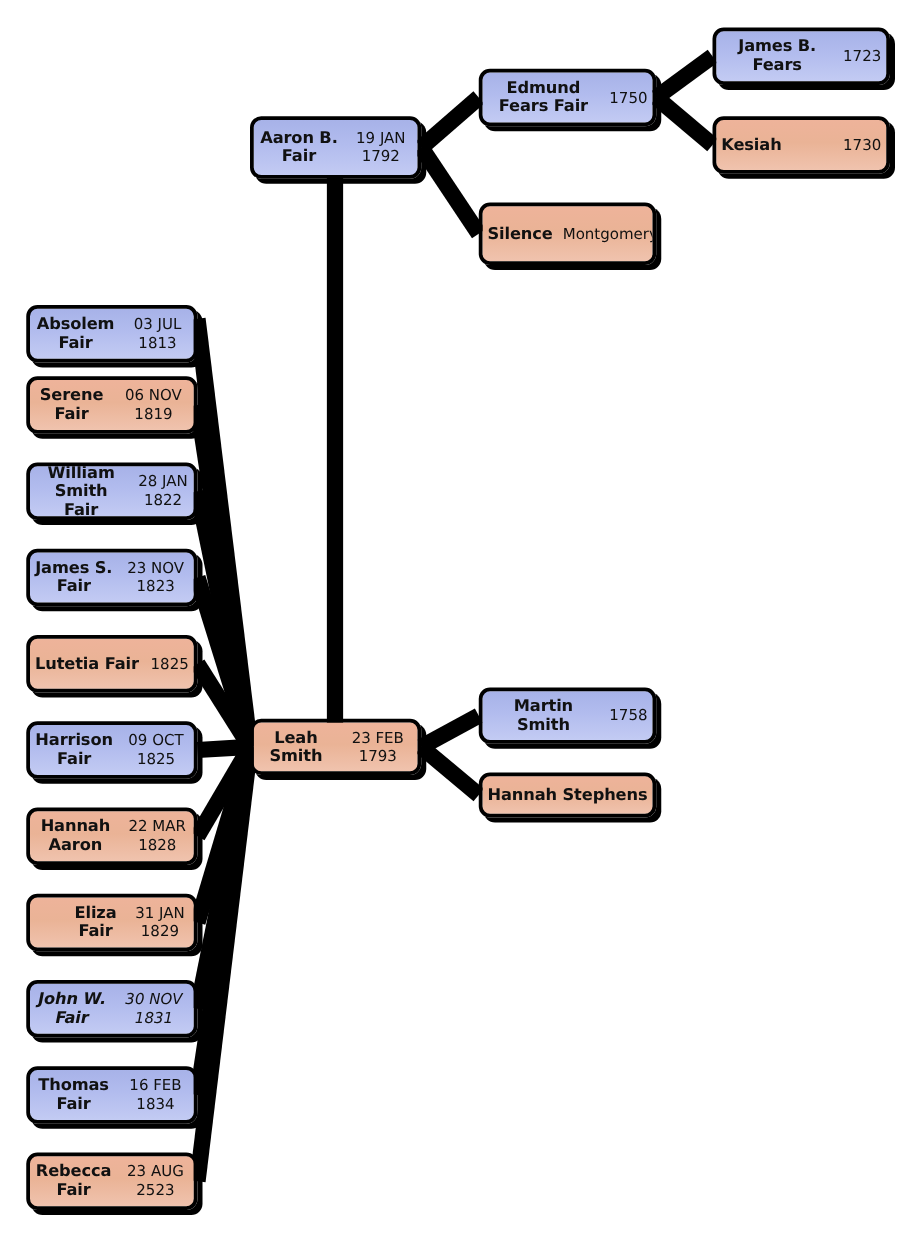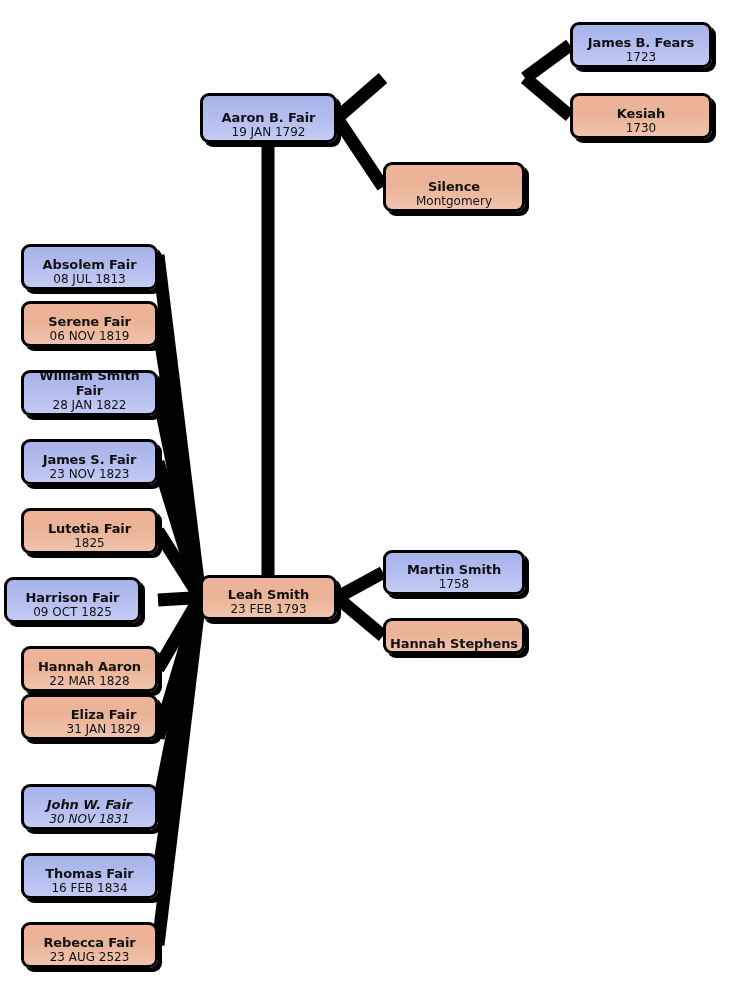--- a/index.html
+++ b/index.html
@@ -27,23 +27,23 @@
     height: 992px;
     pointer-events: none;
   }
   .node {
     position: absolute;
     box-sizing: border-box;
     border: 3px solid #000000;
     border-radius: 9px;
     box-shadow: 4px 4px 0 0 #000000;
     display: flex;
-    flex-direction: column;
+    flex-direction: row;
     align-items: center;
-    justify-content: flex-end;
+    justify-content: space-between;
     text-align: center;
     overflow: hidden;
     z-index: 5;
   }
   .node.male {
     background: linear-gradient(to bottom, #a7b2e8 0%, #b2bcee 45%, #c3cbf3 100%);
   }
   .node.female {
     background: linear-gradient(to bottom, #eeb39a 0%, #eab396 45%, #f0c3ae 100%);
   }
@@ -87,20 +87,24 @@
       <line x1="200" y1="597.5" x2="158" y2="738" stroke="#000000" stroke-width="13" stroke-linecap="butt"></line>
       <line x1="200" y1="597.5" x2="158" y2="807" stroke="#000000" stroke-width="13" stroke-linecap="butt"></line>
       <line x1="200" y1="597.5" x2="158" y2="876" stroke="#000000" stroke-width="13" stroke-linecap="butt"></line>
       <line x1="200" y1="597.5" x2="158" y2="945" stroke="#000000" stroke-width="13" stroke-linecap="butt"></line>
     </svg>
 
 <div class="node male" style="left: 200px; top: 93px; width: 137px; height: 50px;">
       <div class="nm">Aaron B. Fair</div>
       <div class="dt">19 JAN 1792</div>
     </div>
+    <div class="node male" style="left: 383px; top: 55px; width: 142px; height: 46px;">
+      <div class="nm">Edmund Fears Fair</div>
+      <div class="dt">1750</div>
+    </div>
     <div class="node female" style="left: 383px; top: 162px; width: 142px; height: 50px;">
       <div class="nm">Silence</div>
       <div class="dt">Montgomery</div>
     </div>
     <div class="node male" style="left: 570px; top: 22px; width: 142px; height: 46px;">
       <div class="nm">James B. Fears</div>
       <div class="dt">1723</div>
     </div>
     <div class="node female" style="left: 570px; top: 93px; width: 142px; height: 46px;">
       <div class="nm">Kesiah</div>
@@ -112,47 +116,47 @@
     </div>
     <div class="node male" style="left: 383px; top: 550px; width: 142px; height: 45px;">
       <div class="nm">Martin Smith</div>
       <div class="dt">1758</div>
     </div>
     <div class="node female" style="left: 383px; top: 618px; width: 142px; height: 36px;">
       <div class="nm">Hannah Stephens</div>
     </div>
     <div class="node male" style="left: 21px; top: 244px; width: 137px; height: 46px;">
       <div class="nm">Absolem Fair</div>
-      <div class="dt">08 JUL 1813</div>
+      <div class="dt">03 JUL 1813</div>
     </div>
     <div class="node female" style="left: 21px; top: 301px; width: 137px; height: 46px;">
       <div class="nm">Serene Fair</div>
       <div class="dt">06 NOV 1819</div>
     </div>
     <div class="node male" style="left: 21px; top: 370px; width: 137px; height: 46px;">
       <div class="nm">William Smith Fair</div>
       <div class="dt">28 JAN 1822</div>
     </div>
     <div class="node male" style="left: 21px; top: 439px; width: 137px; height: 46px;">
       <div class="nm">James S. Fair</div>
       <div class="dt">23 NOV 1823</div>
     </div>
     <div class="node female" style="left: 21px; top: 508px; width: 137px; height: 46px;">
       <div class="nm">Lutetia Fair</div>
       <div class="dt">1825</div>
     </div>
-    <div class="node male" style="left: 4px; top: 577px; width: 137px; height: 46px;">
+    <div class="node male" style="left: 21px; top: 577px; width: 137px; height: 46px;">
       <div class="nm">Harrison Fair</div>
       <div class="dt">09 OCT 1825</div>
     </div>
     <div class="node female" style="left: 21px; top: 646px; width: 137px; height: 46px;">
       <div class="nm">Hannah Aaron</div>
       <div class="dt">22 MAR 1828</div>
     </div>
-    <div class="node female" style="left: 21px; top: 694px; width: 137px; height: 46px; padding-left: 28px;">
+    <div class="node female" style="left: 21px; top: 715px; width: 137px; height: 46px; padding-left: 28px;">
       <div class="nm">Eliza Fair</div>
       <div class="dt">31 JAN 1829</div>
     </div>
     <div class="node male" style="left: 21px; top: 784px; width: 137px; height: 46px; font-style: italic;">
       <div class="nm">John W. Fair</div>
       <div class="dt">30 NOV 1831</div>
     </div>
     <div class="node male" style="left: 21px; top: 853px; width: 137px; height: 46px;">
       <div class="nm">Thomas Fair</div>
       <div class="dt">16 FEB 1834</div>

